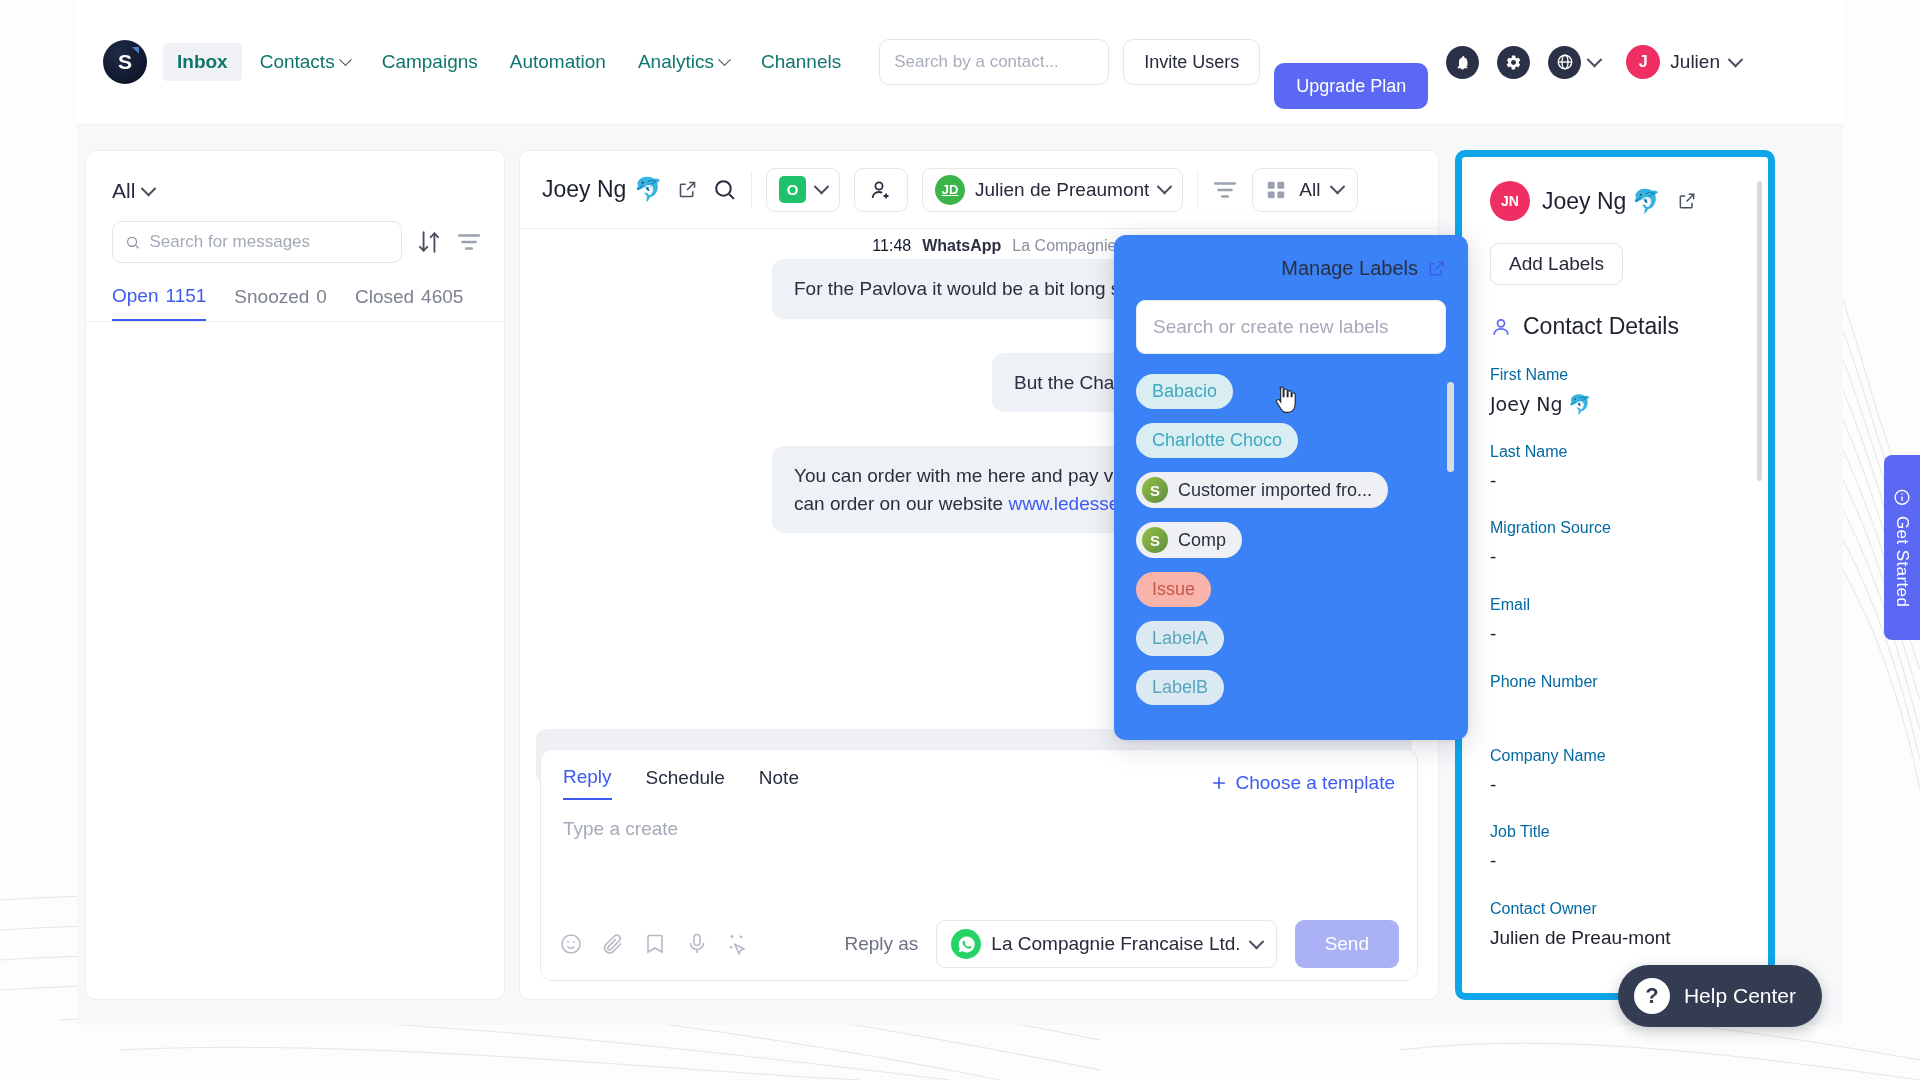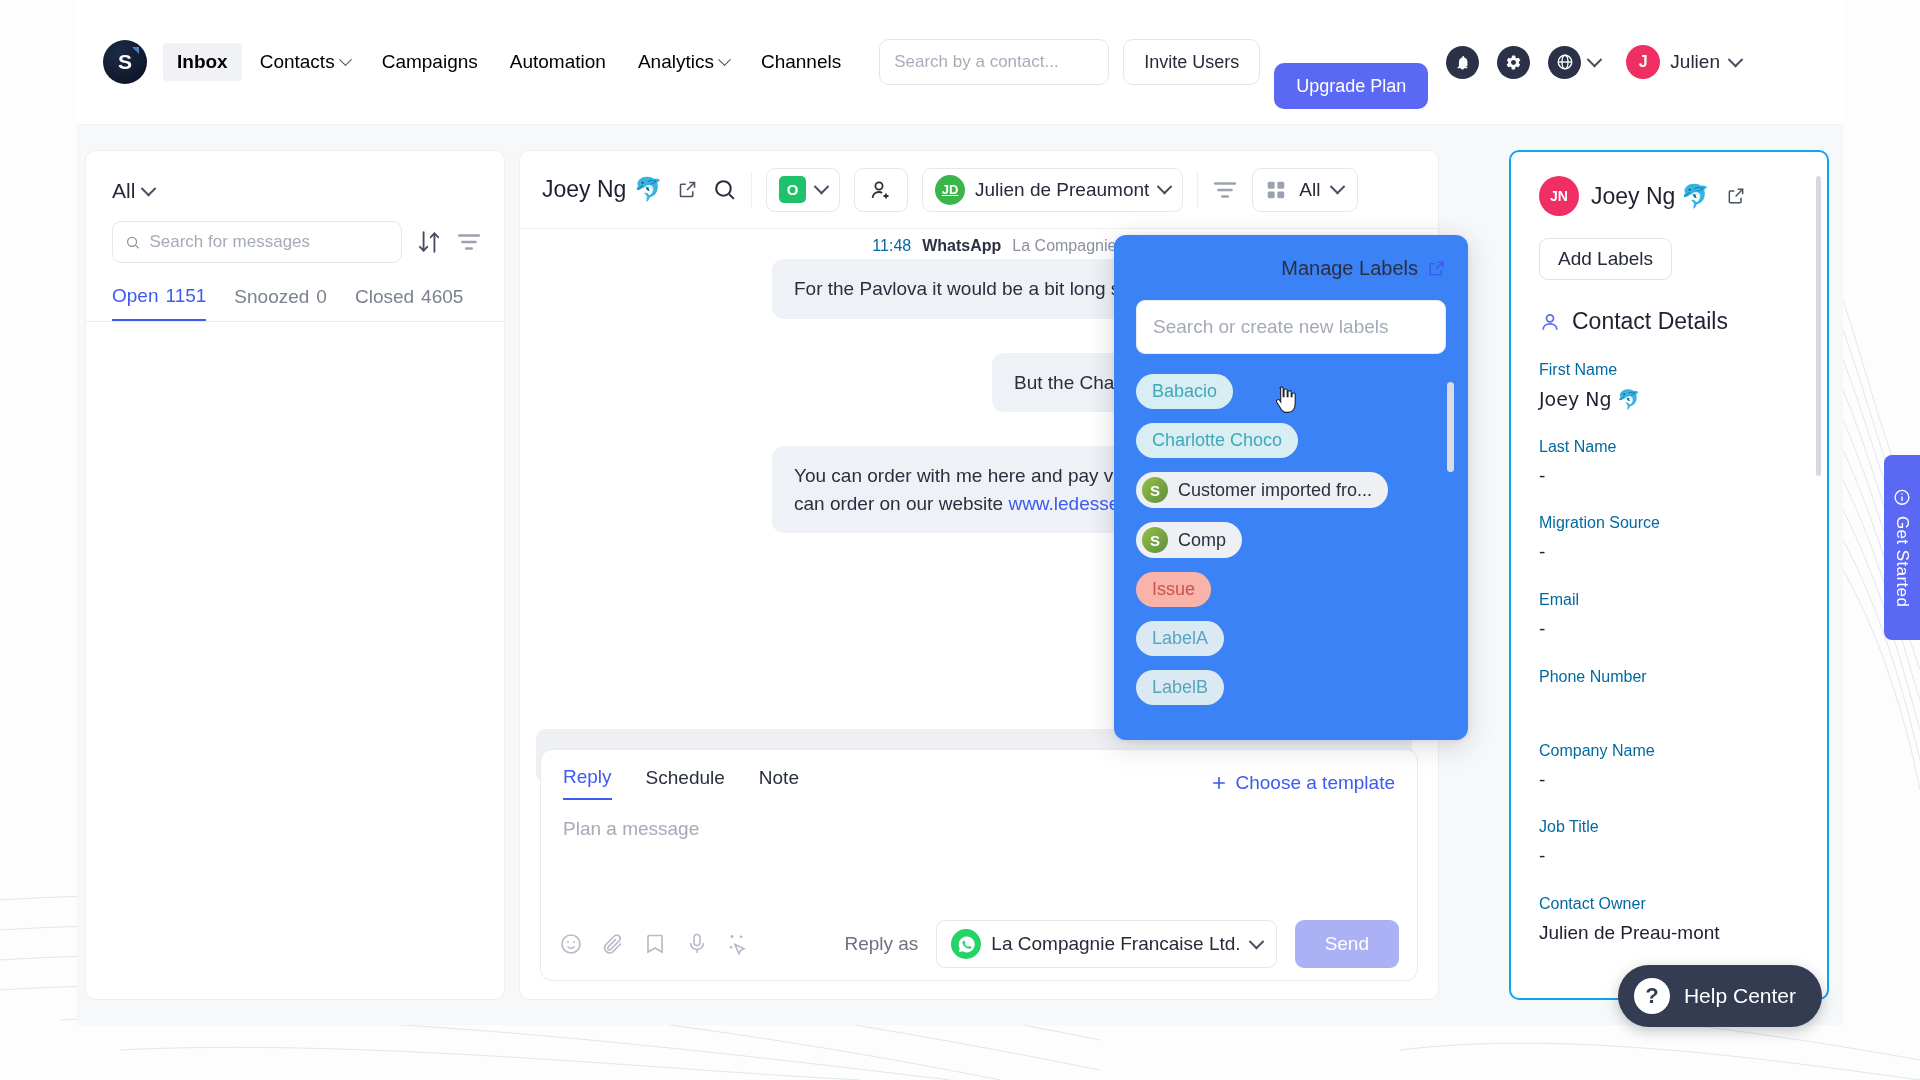--- a/index.html
+++ b/index.html
@@ -28,21 +28,21 @@
     display: flex; align-items: center; justify-content: center;
     position: relative; flex: none;
   }
   .brand-logo::after {
     content: ""; position: absolute; right: 8px; top: 7px;
     border-left: 7px solid transparent; border-top: 7px solid #4d7dc4;
     transform: rotate(0deg);
   }
   .nav-items { display: flex; align-items: center; margin-left: 16px; gap: 4px; }
   .nav-item {
-    font-size: 19px; color: #000000; padding: 8px 14px; border-radius: 4px;
+    font-size: 19px; color: #0f766e; padding: 8px 14px; border-radius: 4px;
     cursor: pointer; white-space: nowrap; display: flex; align-items: center; gap: 6px;
   }
   .nav-item.active { background: #f1f2f5; font-weight: 600; }
   .chev { display: inline-block; width: 11px; height: 11px; border-right: 2px solid #4a4f60;
           border-bottom: 2px solid #4a4f60; transform: rotate(45deg) translate(-2px,-2px); flex:none; }
   .chev.sm { width: 9px; height: 9px; border-width: 1.8px; }
 
   .nav-search {
     margin-left: 24px; width: 230px; height: 46px;
     border: 1px solid #e3e5ea; border-radius: 10px; background: #fff;
@@ -126,21 +126,21 @@
   .av-green { width: 30px; height: 30px; border-radius: 50%; background: #3bb54a;
               color: #fff; font-size: 13px; font-weight: 600;
               display:flex; align-items:center; justify-content:center;text-decoration:underline; }
   .av-wa { width: 30px; height: 30px; border-radius: 50%; background: #25d366;
            display:flex; align-items:center; justify-content:center; flex:none; }
 
   
   .thread { position: relative; height: 560px; padding: 0 26px; overflow: hidden; background: #fff; }
   .msg-meta { display: flex; align-items: center; gap: 11px; justify-content: flex-end;
               font-size: 16px; color: #8b91a0; padding: 8px 0 4px 0; }
-  .msg-meta .t { color: #0369a1; }
+  .msg-meta .t { color: #0f172a; }
   .msg-meta .ch { color: #2c3142; font-weight: 700; text-align: right; }
   .bubble {
     background: #eef1f5; border-radius: 12px; padding: 16px 22px; font-size: 19px;
     color: #2a2f40; line-height: 1.45; max-width: 640px; margin-left: auto; margin-bottom: 4px;
   }
   .bubble a { color: #3d5af1; text-decoration: none; }
   .notice-bar {
     position: absolute; left: 16px; right: 26px; bottom: 6px;
     background: #eef0f3; border-radius: 10px; padding: 16px 0; text-align: center;
     font-size: 19px; color: #2a2f40; font-weight: 500;
@@ -160,22 +160,22 @@
   .comp-bottom { position: absolute; left: 0; right: 0; bottom: 0; height: 72px;
                  display: flex; align-items: center; padding: 0 18px; gap: 18px; }
   .comp-bottom .spacer { flex: 1; }
   .reply-as { font-size: 19px; color: #6b7180; white-space: nowrap; }
   .send-btn { height: 48px; padding: 0 30px; border: none; border-radius: 9px;
               background: #aab2f5; color: #fff; font-size: 19px; cursor: pointer;
               font-family: inherit; }
 
   
   .contact-panel {
-    position: absolute; left: 1432px; top: 25px; width: 320px; height: 850px;
-    background: #fff; border: 2px solid #0ea5e9; border-radius: 10px; padding: 24px 0 0 28px;
+    position: absolute; left: 1378px; top: 25px; width: 320px; height: 850px;
+    background: #fff; border: 7px solid #0ea5e9; border-radius: 10px; padding: 24px 0 0 28px;
     overflow: hidden;
   }
   .cp-head { display: flex; align-items: center; gap: 12px; }
   .cp-avatar { width: 40px; height: 40px; border-radius: 50%; background: #ef2f63;
                color: #fff; font-size: 14px; font-weight: 600;
                display:flex; align-items:center; justify-content:center; flex:none; }
   .cp-name { font-size: 23px; color: #1d2130; font-weight: 500; display:flex; align-items:center; gap:6px; }
   .add-labels {
     margin-top: 22px; height: 42px; padding: 0 18px; border: 1px solid #e0e2e8;
     border-radius: 9px; background: #fff; font-size: 19px; color: #262a3a;
@@ -479,21 +479,21 @@
           <div class="comp-tab active">Reply</div>
           <div class="comp-tab">Schedule</div>
           <div class="comp-tab">Note</div>
           <div class="choose-tpl">
             <svg width="18" height="18" viewBox="0 0 24 24" stroke="#3d5af1" stroke-width="2.2" stroke-linecap="round">
                 <path d="M12 5v14M5 12h14"></path>
               </svg>
             <span>Choose a template</span>
           </div>
         </div>
-        <div class="comp-input">Plan a message</div>
+        <div class="comp-input">Type a create</div>
 
         <div class="comp-bottom">
           <svg width="24" height="24" viewBox="0 0 24 24" fill="none" stroke="#b5bac6" stroke-width="1.6">
             <circle cx="12" cy="12" r="9"></circle>
               <circle cx="9" cy="10" r="1" fill="#b5bac6" stroke="none"></circle>
             <circle cx="15" cy="10" r="1" fill="#b5bac6" stroke="none"></circle>
               <path d="M8.5 14.5c1 1.2 2.1 1.8 3.5 1.8s2.5-.6 3.5-1.8"></path>
           </svg>
           <svg width="24" height="24" viewBox="0 0 24 24" fill="none" stroke="#b5bac6" stroke-width="1.6">
             <path d="M20 11.5l-8.3 8.3a5 5 0 0 1-7-7l8.8-8.8a3.4 3.4 0 0 1 4.8 4.8l-8.8 8.8a1.8 1.8 0 0 1-2.5-2.5l8-8"></path>

